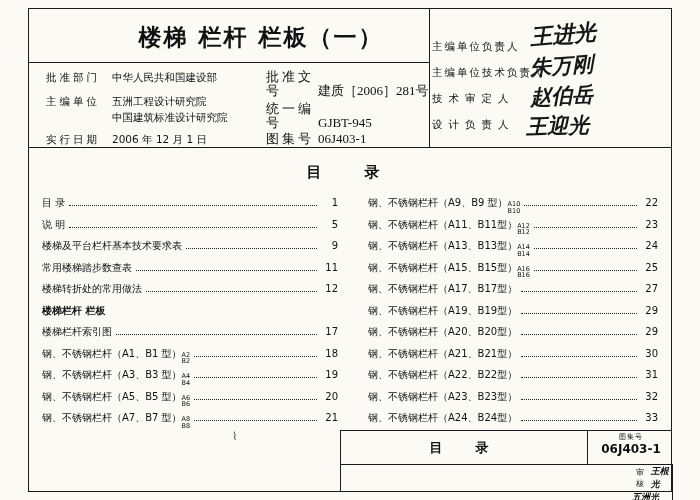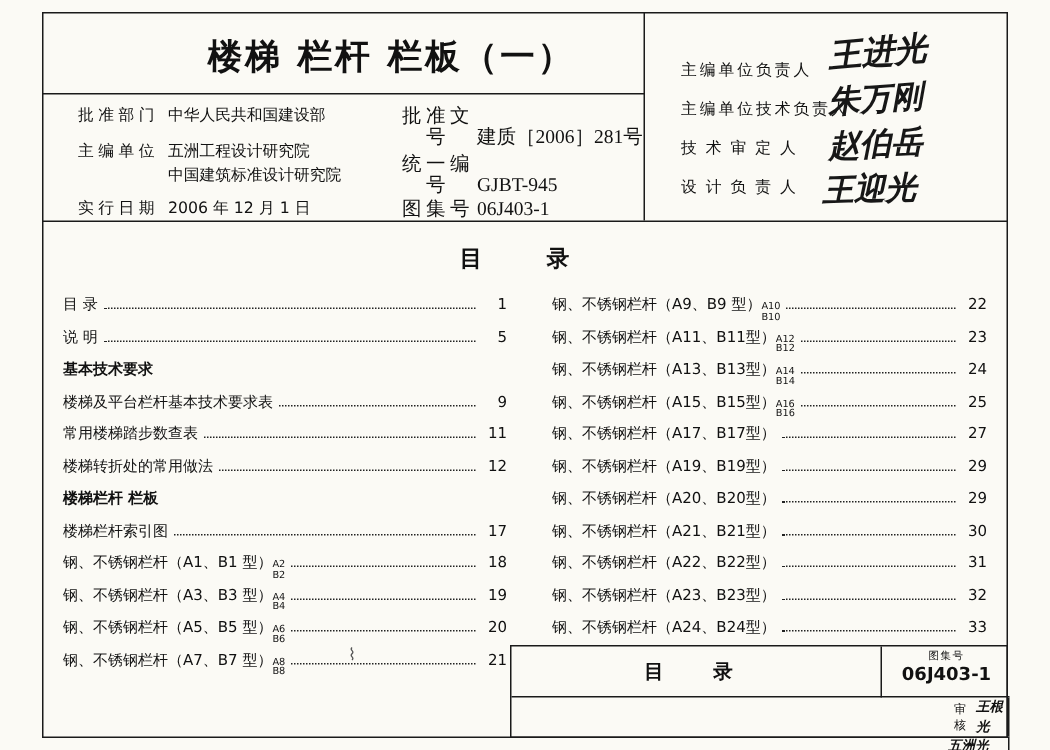--- a/index.html
+++ b/index.html
@@ -38,25 +38,25 @@
     font-size:23px;font-weight:bold;letter-spacing:2px;
     font-family:"DejaVu Serif","Liberation Serif",serif;
   }
   .hdr-rule{
     position:absolute;left:0;top:54px;width:402px;height:0;
     border-top:1.2px solid #1a1a1a;
   }
   .meta-row{
     position:absolute;left:18px;font-size:10.5px;line-height:14px;
   }
-  .meta-label{display:inline-block;width:66px;letter-spacing:3px;text-align:center;}
+  .meta-label{display:inline-block;width:66px;letter-spacing:3px;}
   .meta-val{display:inline-block;}
   .col2{position:absolute;font-size:13px;line-height:14px;font-family:Liberation Serif, serif;}
   .hdr-right{
-    position:absolute;left:416px;top:0;width:242px;height:100%;
+    position:absolute;left:394px;top:0;width:242px;height:100%;
     box-sizing:border-box;
   }
   .sig-row{
     position:absolute;left:10px;font-size:10.5px;letter-spacing:2px;
   }
   .sig-hand{
     position:absolute;
     font-family:"DejaVu Serif","Liberation Serif",serif;
     color:#171717;
     font-style:italic;
@@ -186,23 +186,20 @@
       <div class="toc-item">
         <span class="t-label">目 录</span>
         <span class="t-dots"></span>
         <span class="t-page">1</span>
       </div>
       <div class="toc-item">
         <span class="t-label">说 明</span>
         <span class="t-dots"></span>
         <span class="t-page">5</span>
       </div>
-      <div class="toc-item bold">
-        <span class="t-label">基本技术要求</span>
-      </div>
       <div class="toc-item">
         <span class="t-label">楼梯及平台栏杆基本技术要求表</span>
         <span class="t-dots"></span>
         <span class="t-page">9</span>
       </div>
       <div class="toc-item">
         <span class="t-label">常用楼梯踏步数查表</span>
         <span class="t-dots"></span>
         <span class="t-page">11</span>
       </div>

